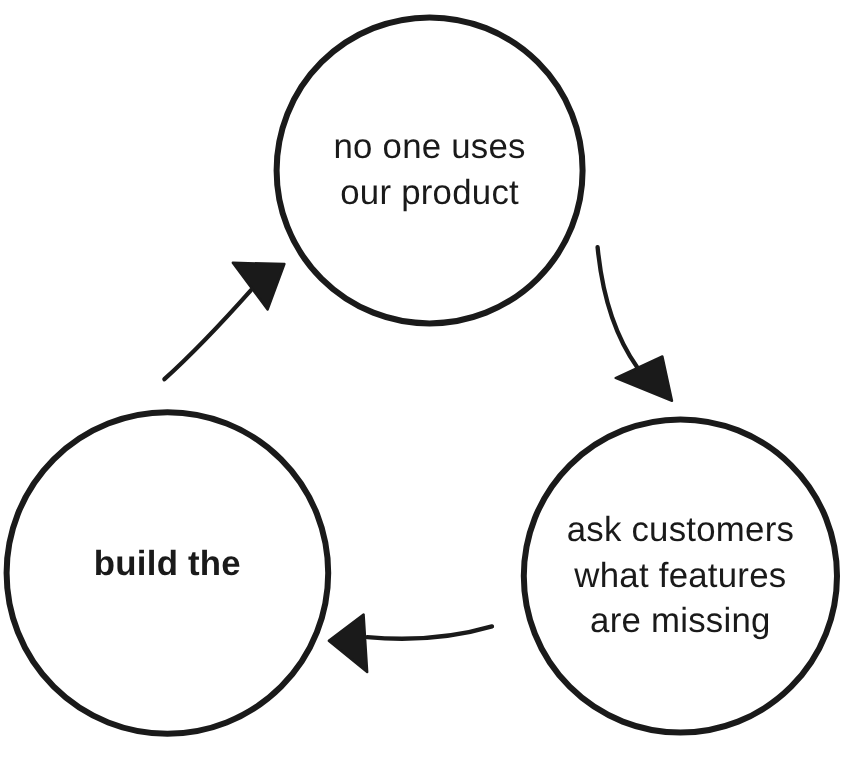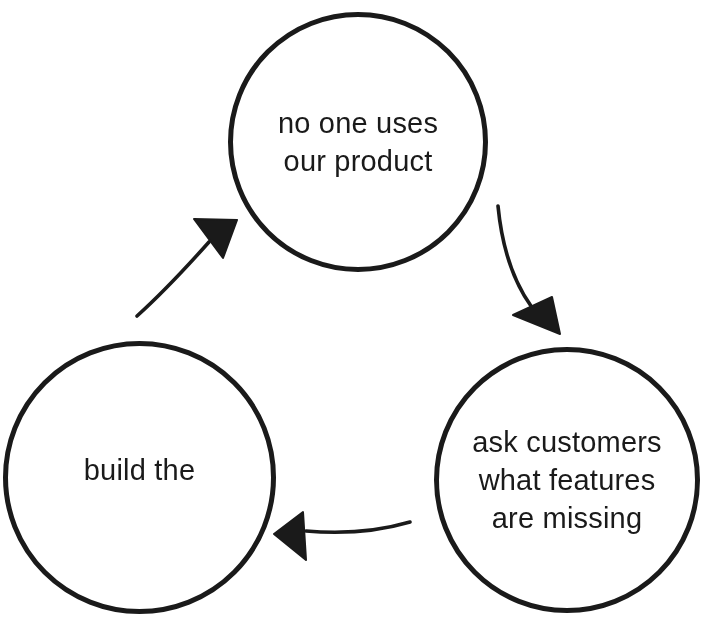--- a/index.html
+++ b/index.html
@@ -52,21 +52,21 @@
   .node-label {
     color: var(--ink);
     font-size: 29px;
     line-height: 38px;
     font-weight: 400;
     letter-spacing: 0.2px;
   }
   #node-top    { left: 228px; top: 12px;  width: 260px; height: 260px; }
   #node-right  { left: 434px; top: 347px; width: 266px; height: 266px; }
   #node-left   { left: 3px;   top: 341px; width: 273px; height: 273px; }
-  #node-left .node-label { transform: translateY(-8px); }
+  #node-left .node-label { transform: translateY(-8px); font-weight: bold; }
 </style>
 </head>
 <body>
 
 <div class="canvas">
 
   <svg class="arrows" viewBox="0 0 710 637" xmlns="http://www.w3.org/2000/svg">
 
     <g>
       <path class="arrow-shaft" d="M 498,206 Q 504,268 531,306"></path>

